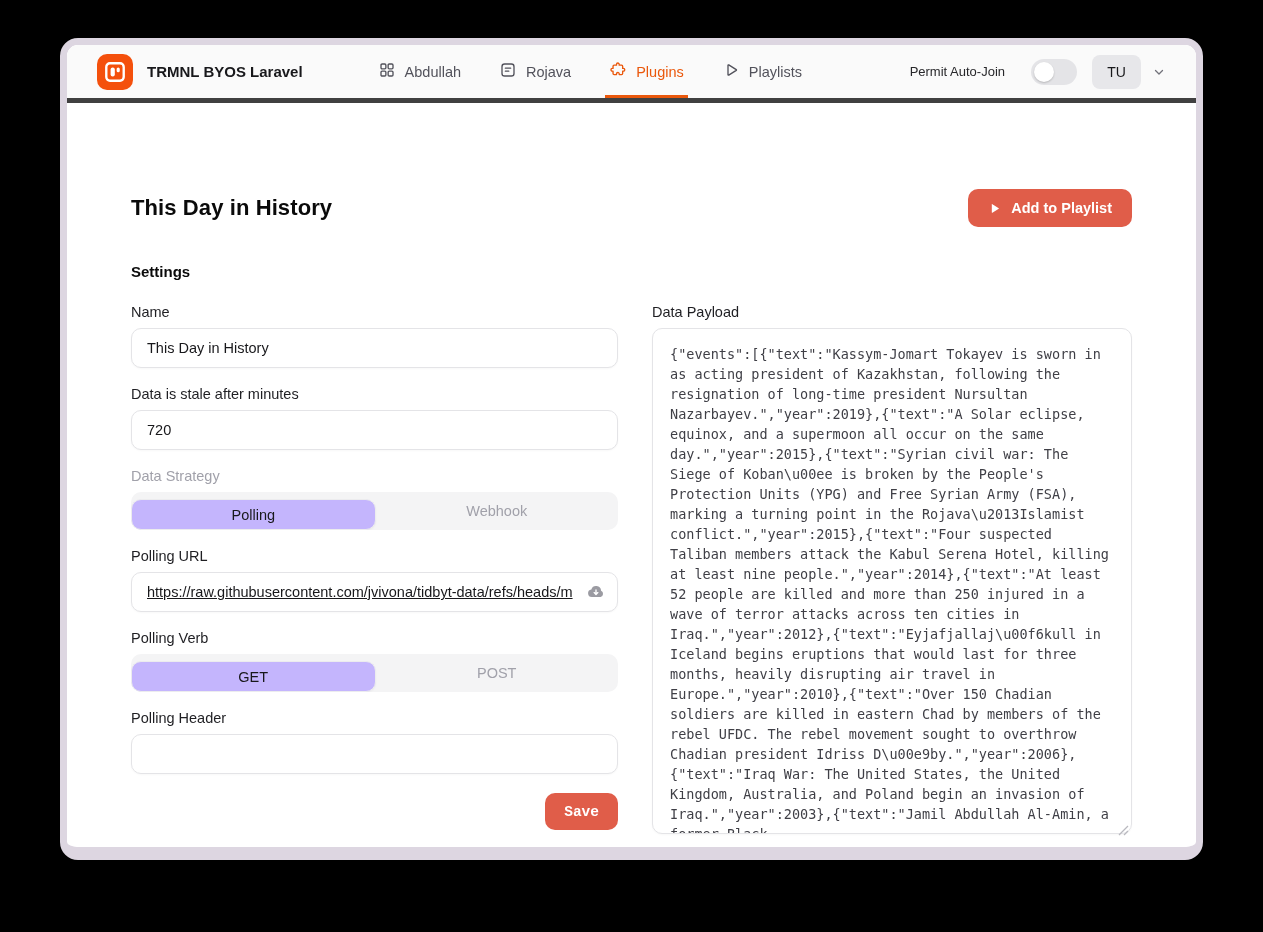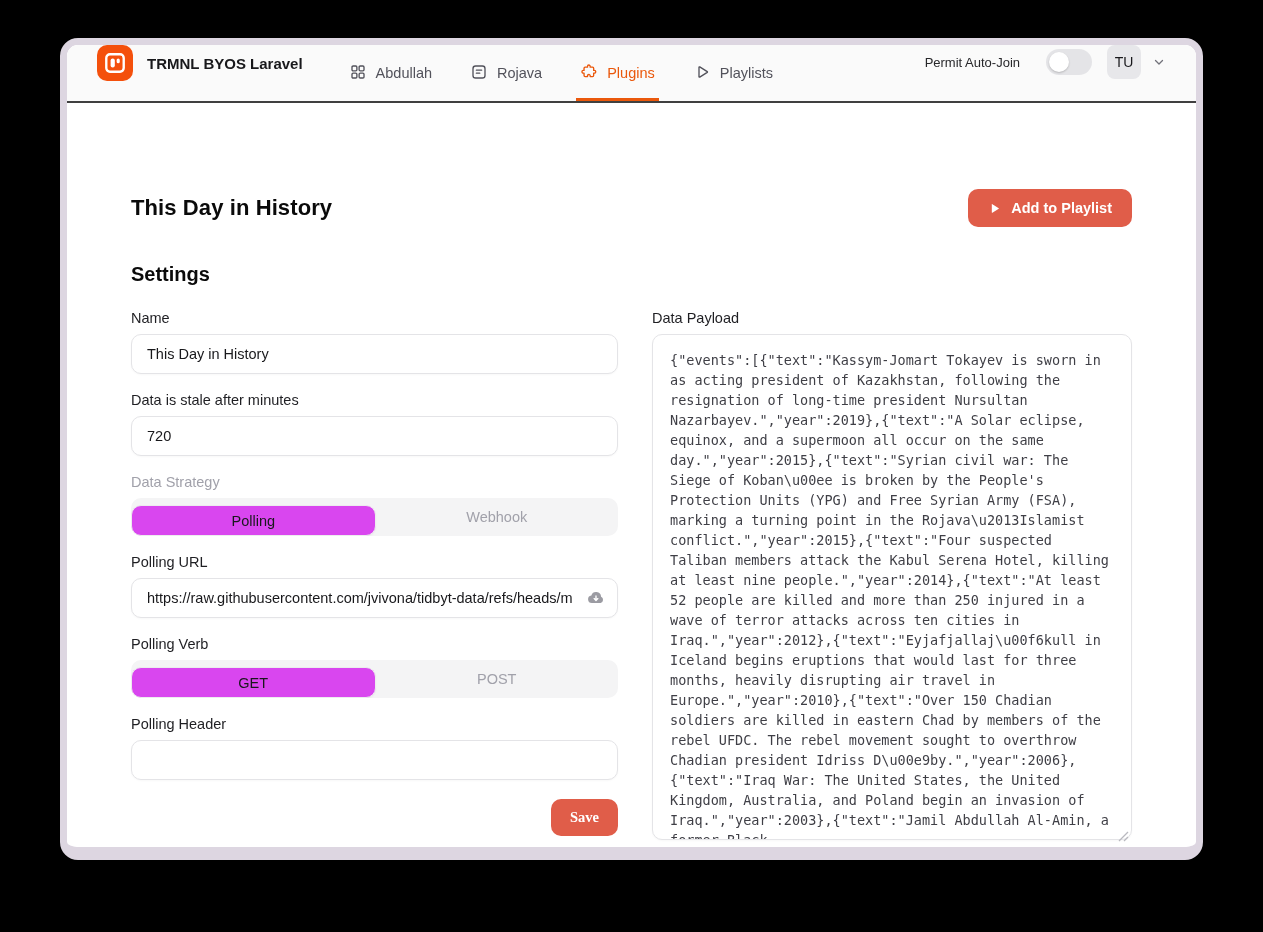--- a/index.html
+++ b/index.html
@@ -8,22 +8,22 @@
 
   .window {
     position:absolute; left:60px; top:38px; width:1143px; height:822px;
     background:#fff; border:7px solid #ddd6e1; border-bottom-width:13px;
     border-radius:18px; overflow:hidden;
   }
   .window-inner { width:100%; height:100%; background:#fff; border-radius:10px; overflow:hidden; display:flex; flex-direction:column; }
 
   
   .hdr {
-    height:58px; flex:0 0 58px; background:#fafafa; border-bottom:2px solid #404040;
-    display:flex; align-items:flex-start; padding:0 30px;
+    height:58px; flex:0 0 58px; background:#fafafa; border-bottom:5px solid #404040;
+    display:flex; align-items:center; padding:0 30px;gap:29px;
   }
   .brand { display:flex; align-items:center; gap:14px; cursor:pointer; }
   .logo {
     width:36px; height:36px; border-radius:10px; background:#f4500c;
     display:flex; align-items:center; justify-content:center; flex:0 0 36px;
   }
   .brand-name { font-size:15px; font-weight:700; color:#18181b; white-space:nowrap; }
 
   .nav { display:flex; align-items:center; gap:38px; margin-left:46px; height:100%; }
   .nav-item { position:relative; display:flex; align-items:center; gap:9px; height:100%; cursor:pointer;
@@ -33,57 +33,57 @@
   .nav-item.active svg { stroke:#ea580c; }
   .nav-item.active::after {
     content:""; position:absolute; left:-4px; right:-4px; bottom:0; height:3px; background:#ea580c;
   }
 
   .hdr-right { margin-left:auto; display:flex; align-items:center; }
   .pja-label { font-size:13px; color:#27272a; margin-right:26px; }
   .toggle { width:46px; height:26px; border-radius:13px; background:#e4e4e7; position:relative; cursor:pointer; flex:0 0 46px; }
   .toggle .knob { position:absolute; left:3px; top:3px; width:20px; height:20px; border-radius:50%; background:#fff;
                   box-shadow:0 1px 2px rgba(0,0,0,.2); }
-  .avatar { margin-left:15px; width:34px; height:34px; border-radius:8px; background:#e7e7ea;
+  .avatar { margin-left:15px; width:49px; height:34px; border-radius:8px; background:#e7e7ea;
             display:flex; align-items:center; justify-content:center; font-size:14px; font-weight:500; color:#18181b; cursor:pointer; }
   .chev { margin-left:11px; cursor:pointer; display:flex; align-items:center; }
 
   
   .main { flex:1; padding:0 64px; overflow:hidden; }
   .title-row { margin-top:86px; display:flex; align-items:center; justify-content:space-between; }
   .page-title { font-size:22px; font-weight:700; color:#0a0a0a; letter-spacing:.1px; }
 
   .btn-primary {
     display:flex; align-items:center; gap:10px; background:#e05d49; color:#fff; border:none;
     font-family:inherit; font-size:14.5px; font-weight:600; border-radius:10px; height:38px; padding:0 20px; cursor:pointer;justify-content:space-between;
   }
-  .section-title { margin-top:36px; font-size:20px; font-weight:700; color:#0a0a0a; }
+  .section-title { margin-top:36px; font-size:15px; font-weight:700; color:#0a0a0a; }
 
   .columns { display:flex; gap:34px; margin-top:24px; }
   .col-left { flex:0 0 487px; }
   .col-right { flex:1; min-width:0; }
 
   .field { margin-bottom:18px; }
   .f-label { display:block; font-size:14.5px; font-weight:500; color:#1f1f23; margin-bottom:8px; }
   .f-label.muted { color:#a1a1aa; font-weight:400; }
   .t-input {
     width:100%; height:40px; border:1px solid #e4e4e7; border-radius:10px; background:#fff;
     padding:0 15px; font-family:inherit; font-size:14.5px; color:#18181b;
     box-shadow:0 1px 2px rgba(0,0,0,.03); outline:none;
   }
   .url-wrap { position:relative; }
-  .url-wrap .t-input { padding-right:42px; white-space:nowrap; overflow:hidden; }
+  .url-wrap .t-input { padding-right:42px; white-space:nowrap; overflow:hidden;text-decoration:underline; }
   .cloud-btn { position:absolute; right:12px; top:50%; transform:translateY(-50%); cursor:pointer; display:flex; }
 
   .seg { display:flex; height:38px; background:#f4f4f5; border-radius:10px; overflow:hidden; }
   .seg-opt { flex:1; display:flex; align-items:center; justify-content:center; font-size:14.5px; color:#a1a1aa; cursor:pointer; border-radius:10px; }
-  .seg-opt.active { background:#d946ef; color:#18181b; font-weight:500; border:1px solid #ececee; box-shadow:0 1px 2px rgba(0,0,0,.04);margin-top:7px; }
+  .seg-opt.active { background:#c4b5fd; color:#18181b; font-weight:500; border:1px solid #ececee; box-shadow:0 1px 2px rgba(0,0,0,.04);margin-top:7px; }
 
   .save-row { display:flex; justify-content:flex-end; margin-top:19px; }
-  .btn-save { background:#e05d49; color:#fff; border:none; font-family:Liberation Serif, serif; font-size:14.5px; font-weight:600;
+  .btn-save { background:#e05d49; color:#fff; border:none; font-family:Liberation Mono, monospace; font-size:14.5px; font-weight:600;
               border-radius:10px; height:37px; padding:0 19px; cursor:pointer; }
 
   .payload-wrap { position:relative; }
   .payload {
     width:100%; height:506px; border:1px solid #e4e4e7; border-radius:10px; background:#fff;
     padding:15px 17px; font-family:"DejaVu Sans Mono", monospace; font-size:13.5px; line-height:20px;
     color:#3f3f46; resize:none; overflow:hidden; outline:none; box-shadow:0 1px 2px rgba(0,0,0,.03);
     white-space:pre-wrap; word-break:break-word;
   }
   .resize-handle { position:absolute; right:3px; bottom:5px; width:11px; height:11px; pointer-events:none; }

